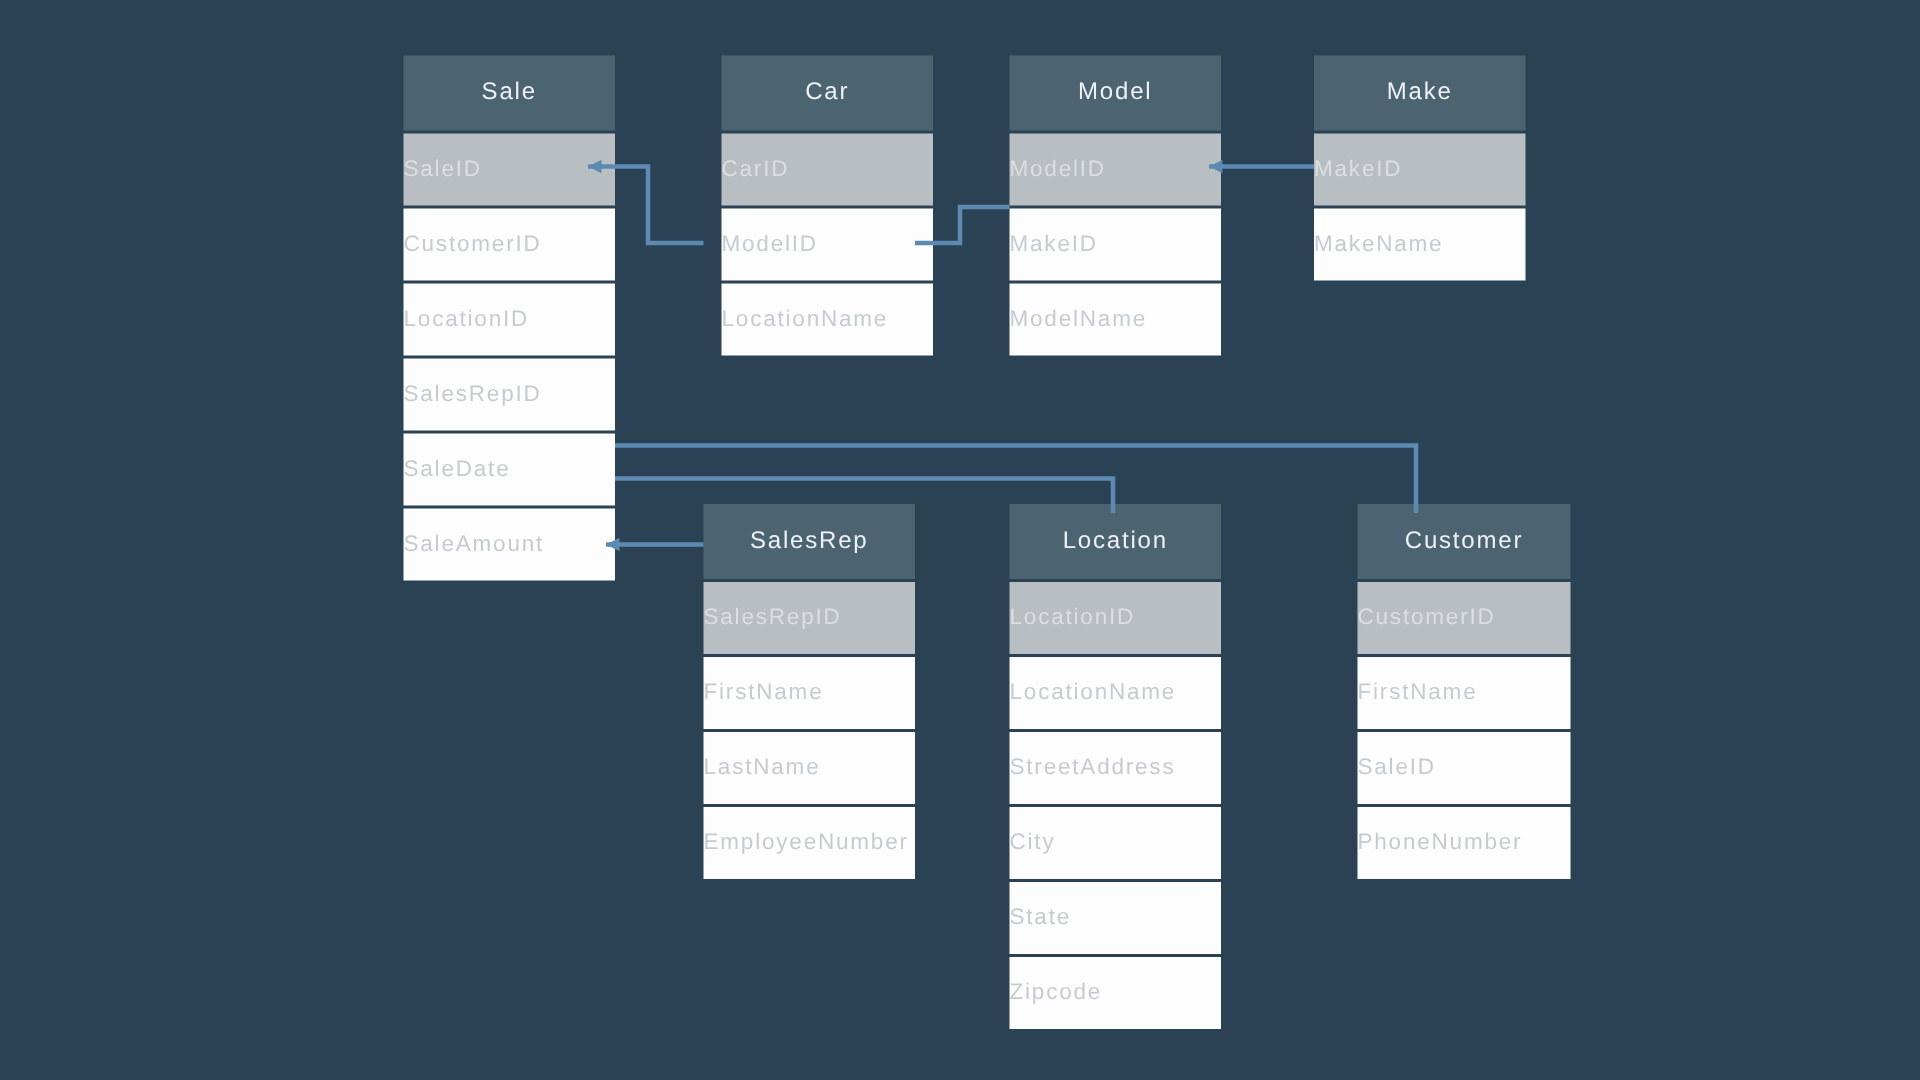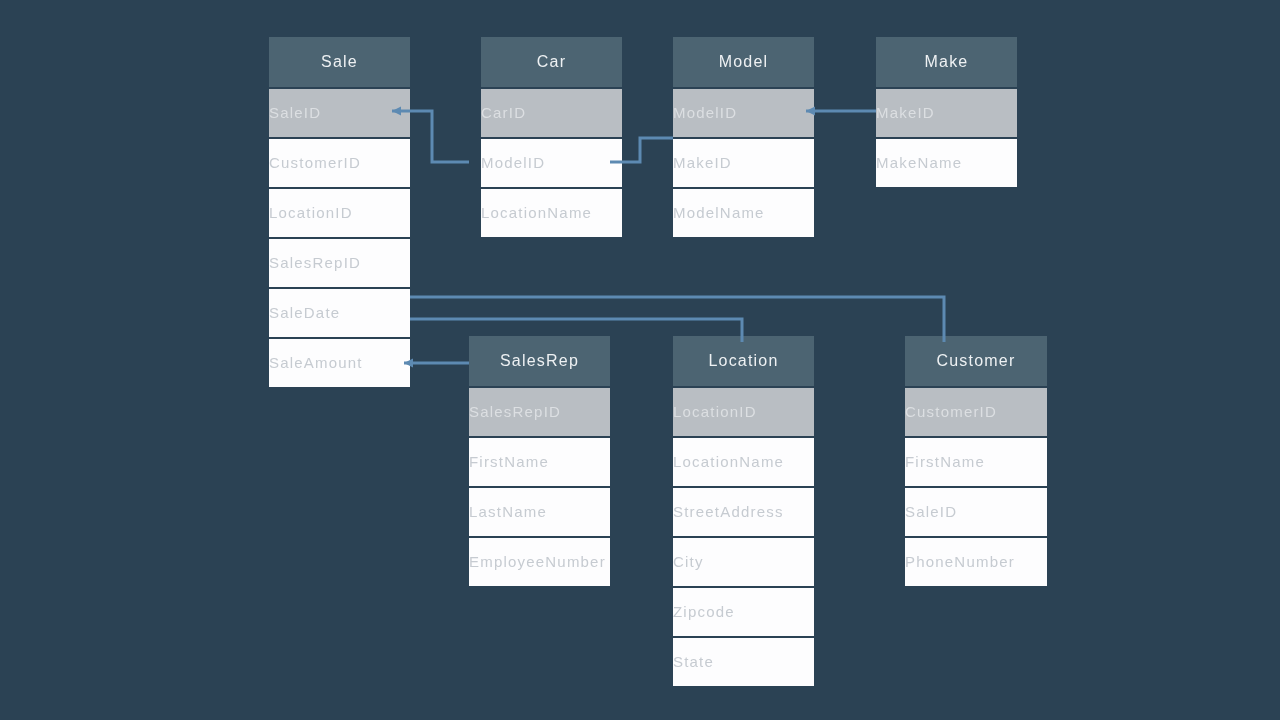--- a/index.html
+++ b/index.html
@@ -83,22 +83,22 @@
         <div class="t-row">FirstName</div>
         <div class="t-row">LastName</div>
         <div class="t-row">EmployeeNumber</div>
       </div>
       <div class="db-table" style="left: 673px; top: 336px; width: 141px;">
         <div class="t-header">Location</div>
         <div class="t-row pk">LocationID</div>
         <div class="t-row">LocationName</div>
         <div class="t-row">StreetAddress</div>
         <div class="t-row">City</div>
+        <div class="t-row">State</div>
         <div class="t-row">Zipcode</div>
-        <div class="t-row">State</div>
       </div>
       <div class="db-table" style="left: 905px; top: 336px; width: 142px;">
         <div class="t-header">Customer</div>
         <div class="t-row pk">CustomerID</div>
         <div class="t-row">FirstName</div>
         <div class="t-row">SaleID</div>
         <div class="t-row">PhoneNumber</div>
       </div>
     </div>
   <svg id="connector-layer" viewBox="0 0 1280 720" xmlns="http://www.w3.org/2000/svg">

